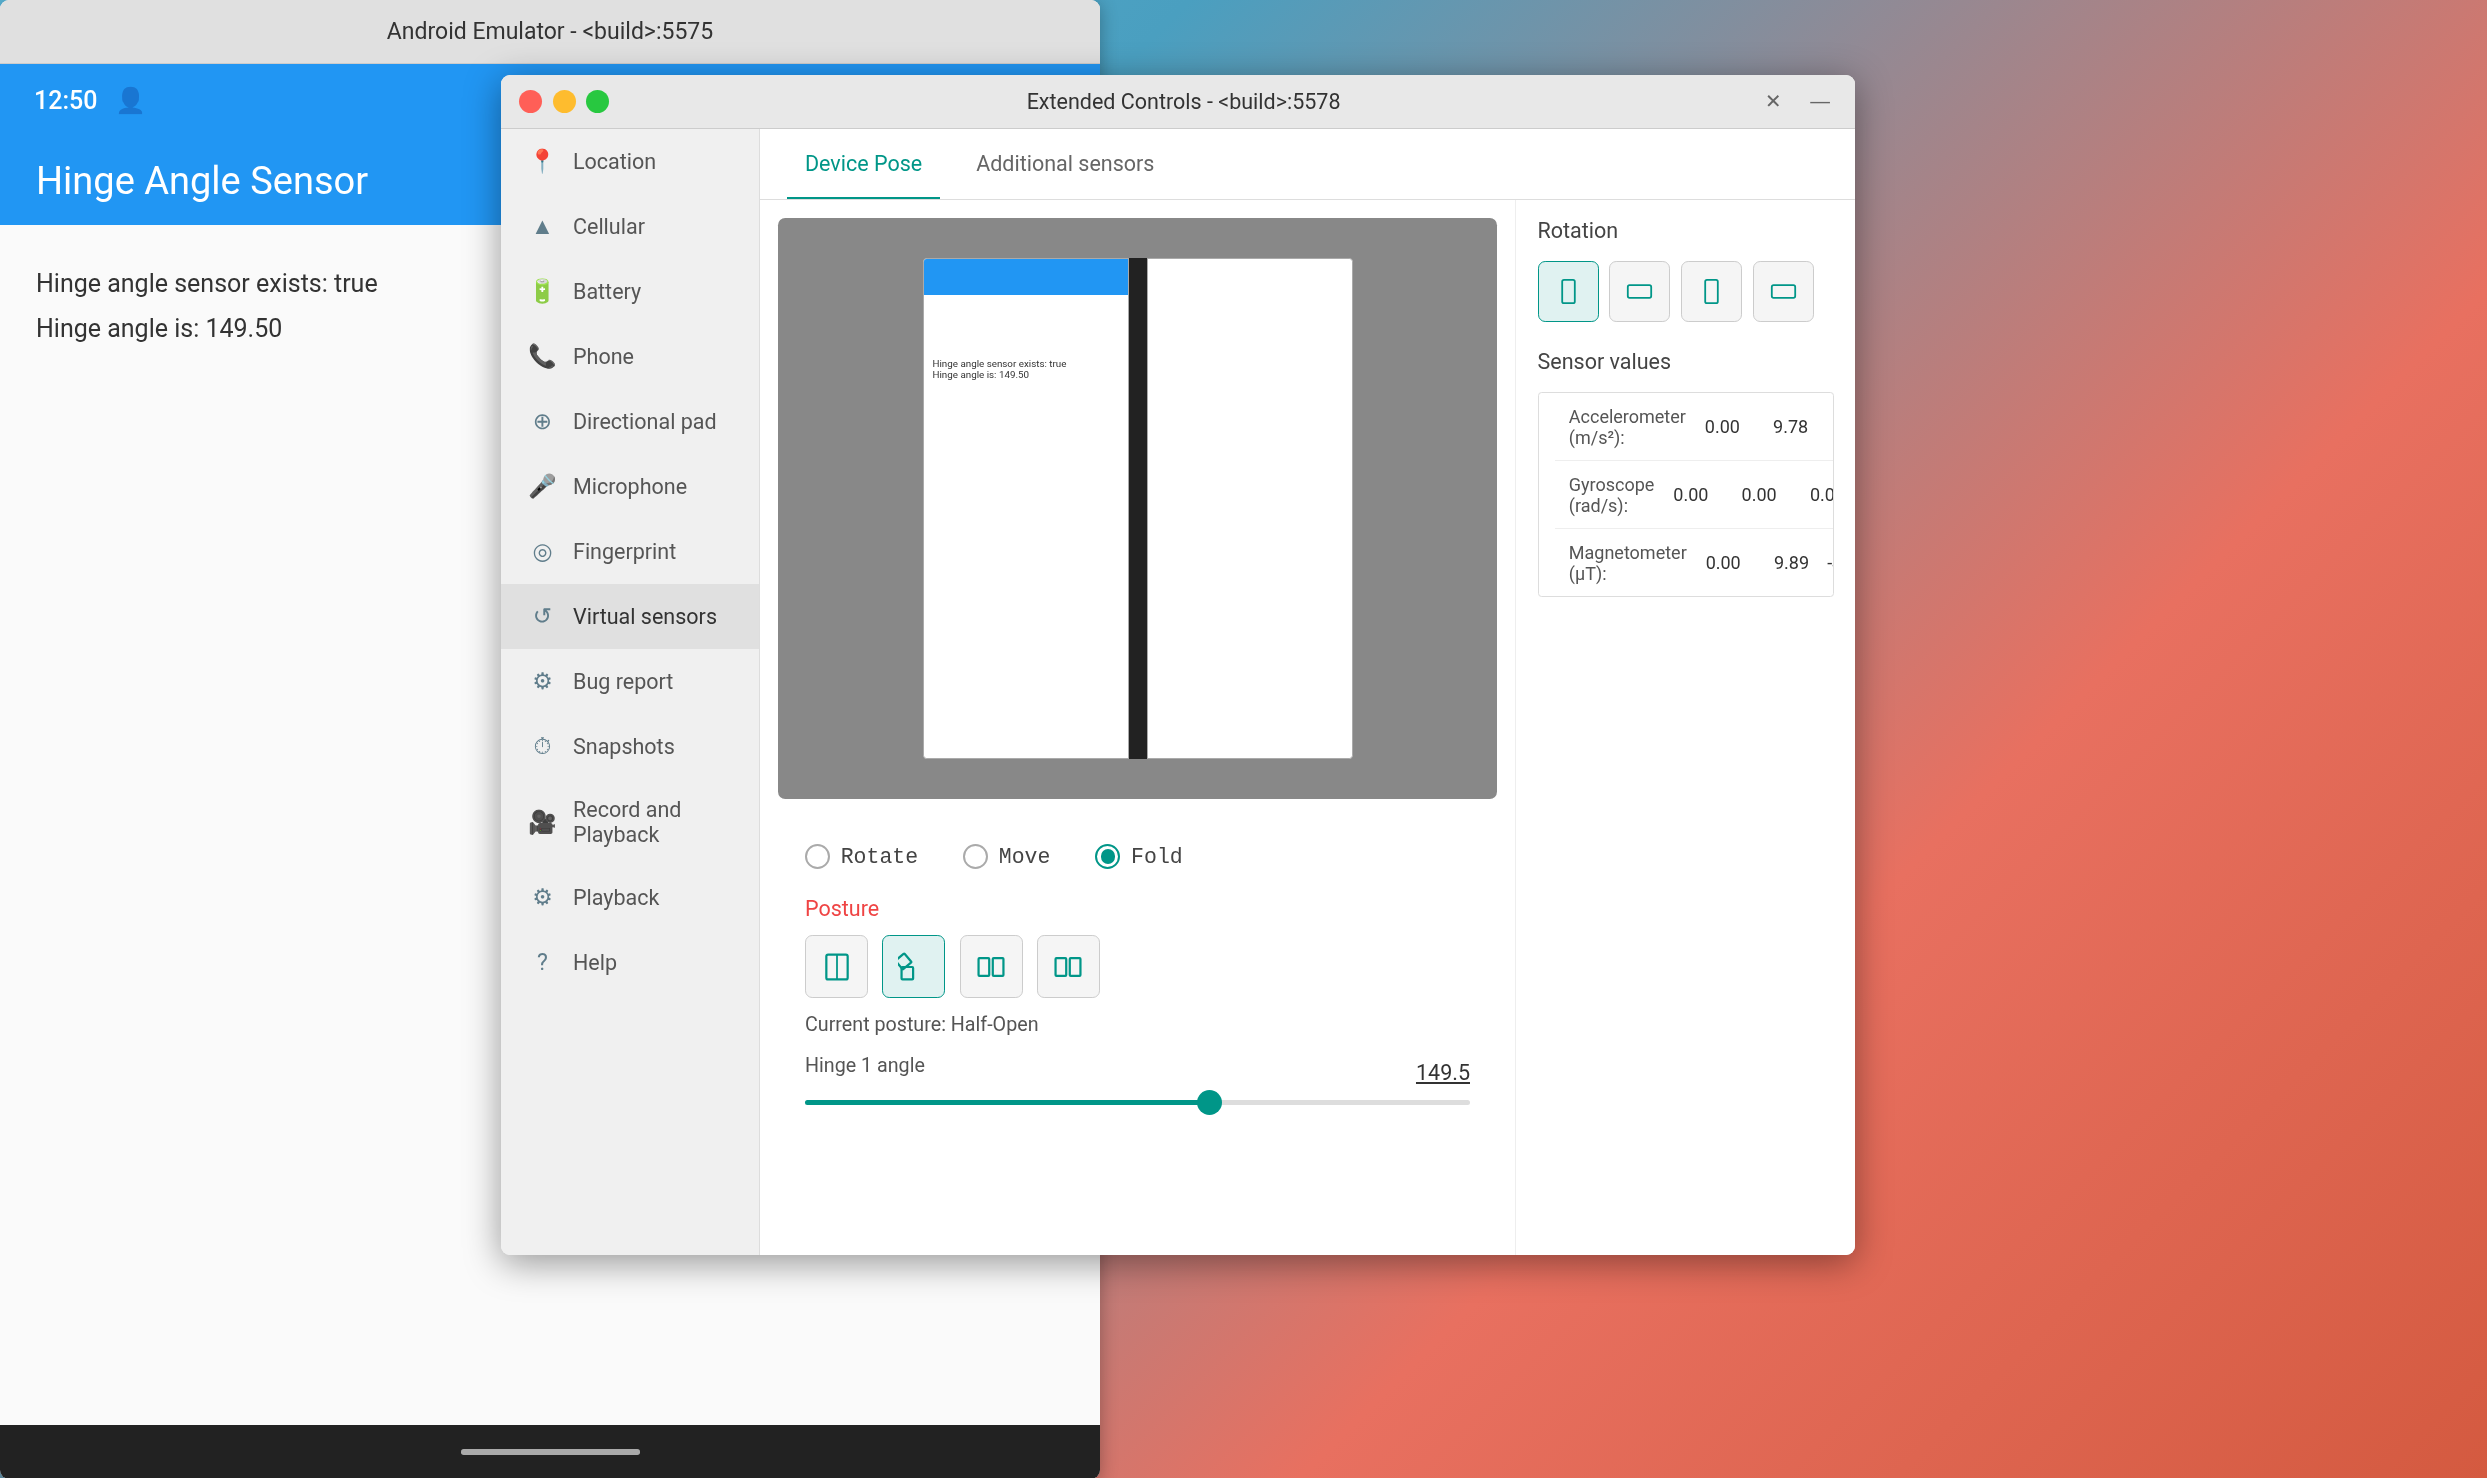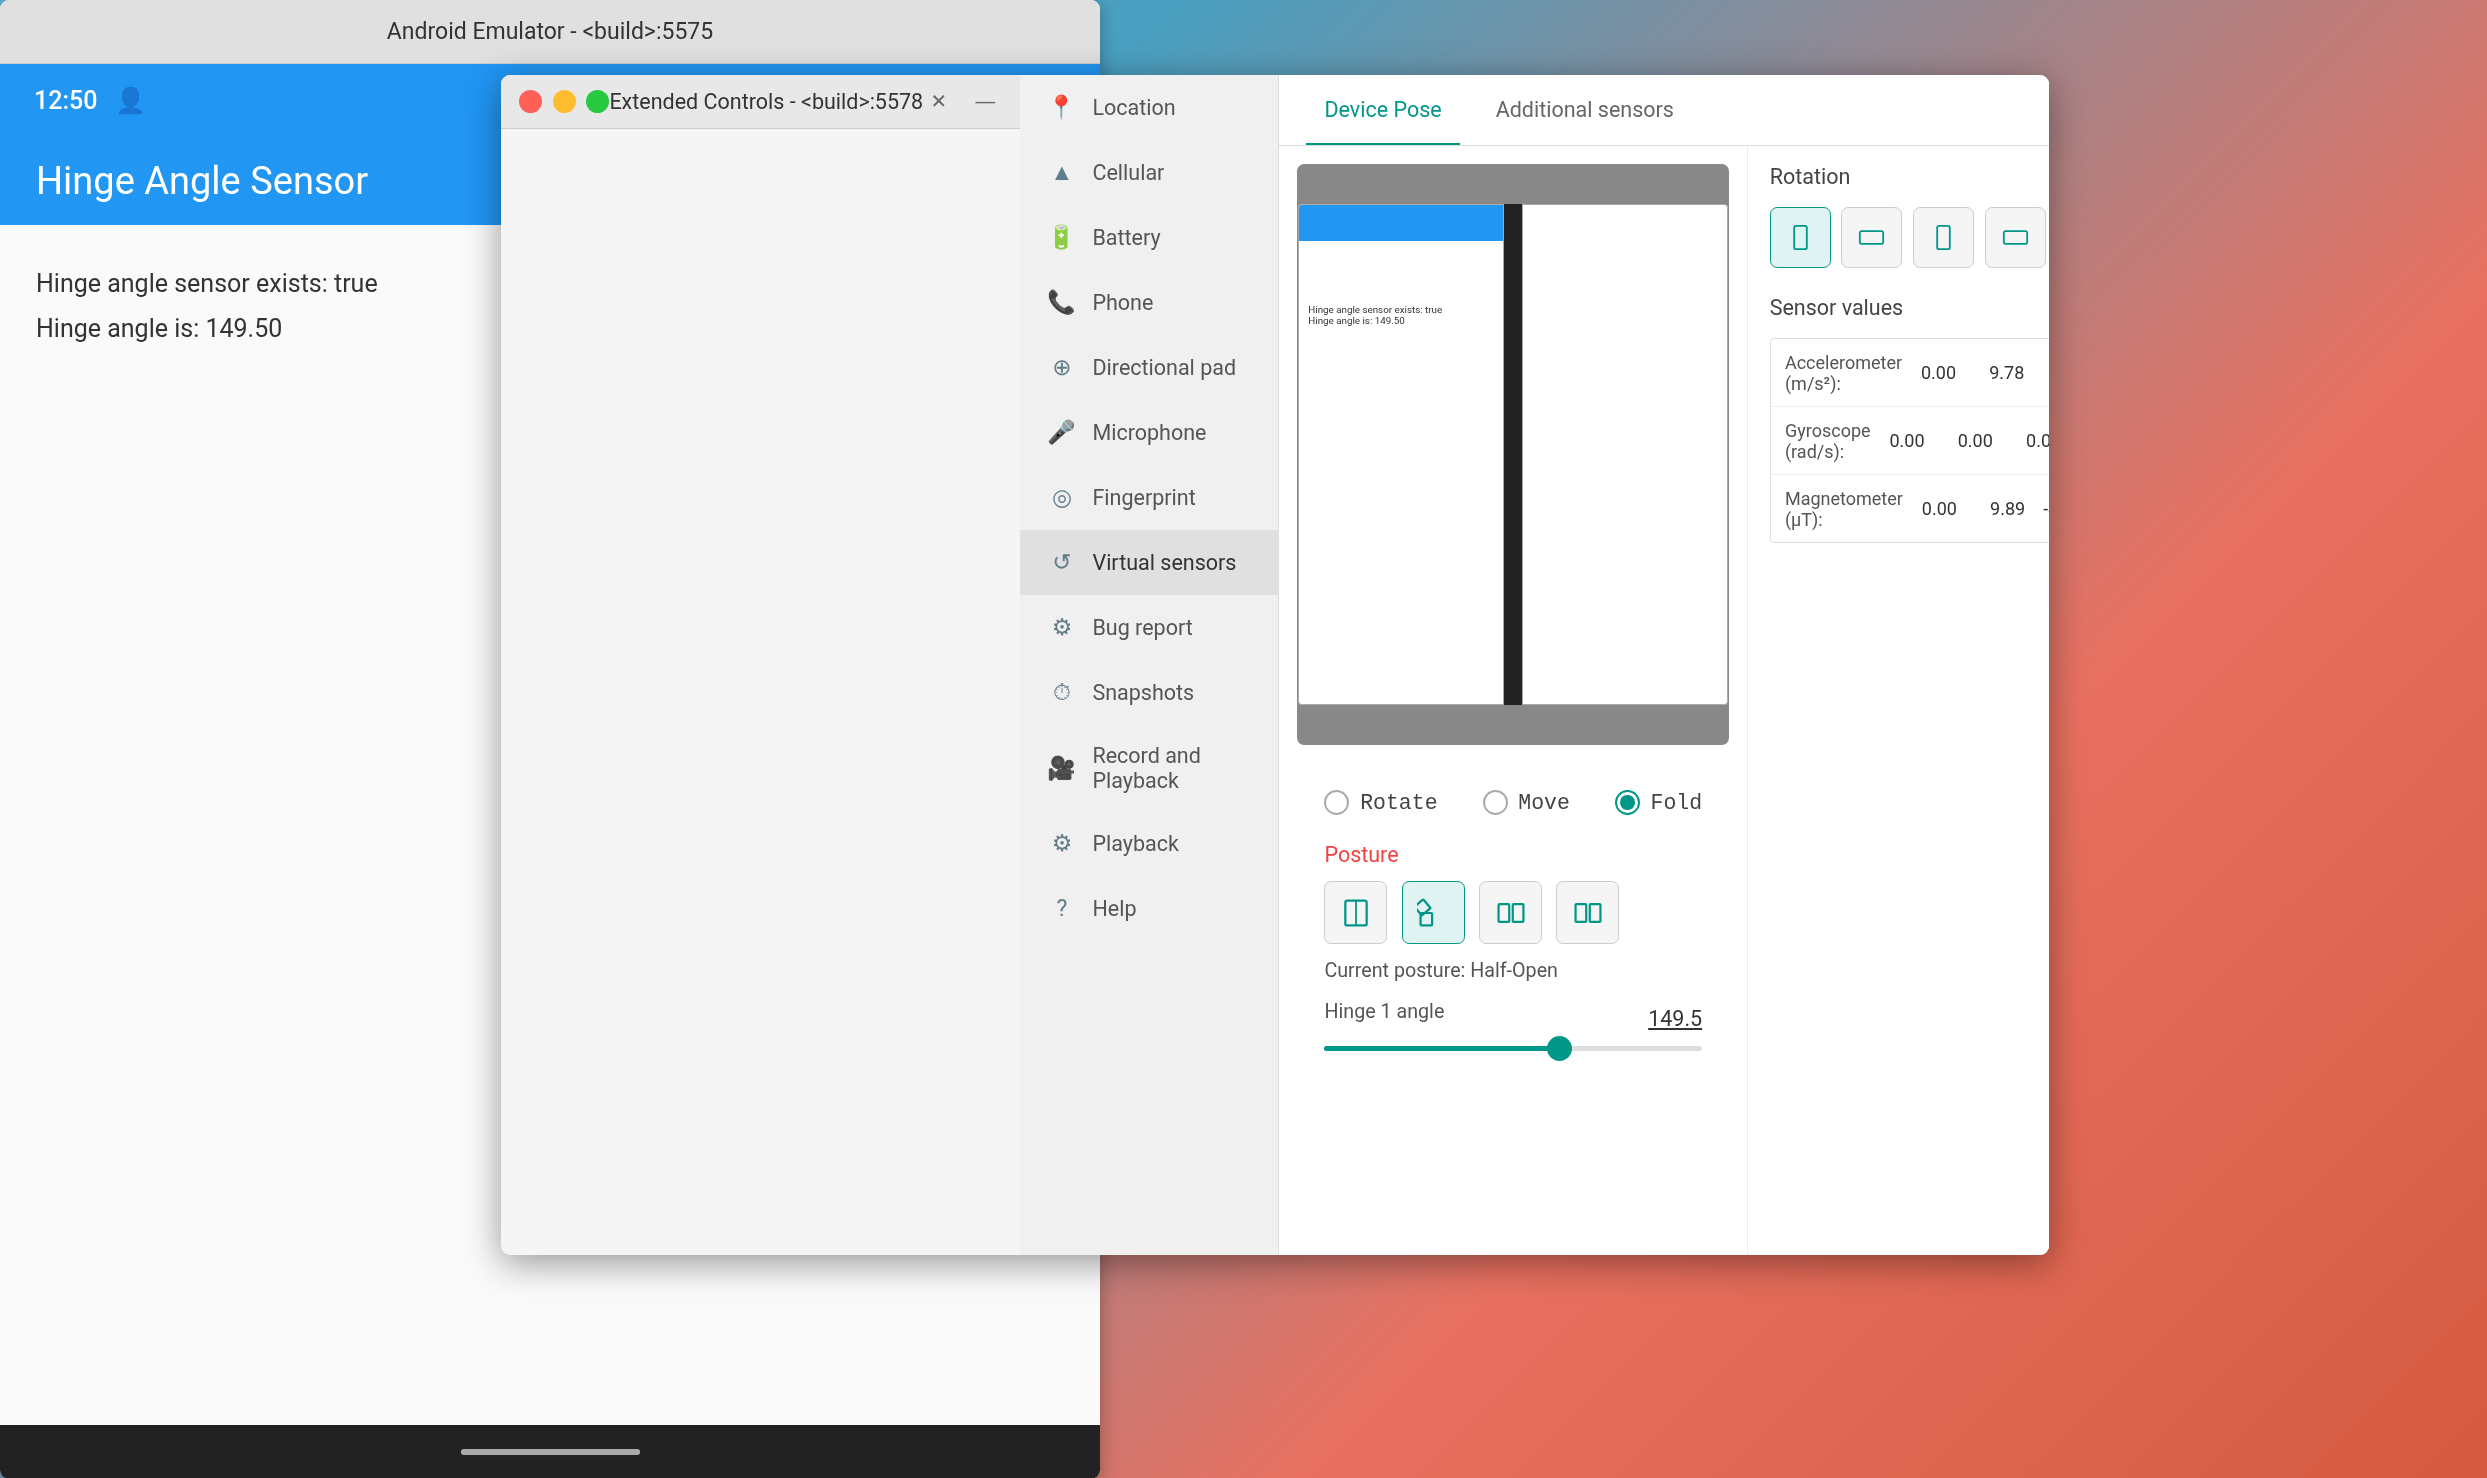--- a/index.html
+++ b/index.html
@@ -99,28 +99,28 @@
       height: 5.4px;
       background: #aaa;
       border-radius: 2.7px;
     }
 
     
     .extended-window {
       position: absolute;
       left: 501px;
       top: 75px;
-      width: 1548px;
+      width: 1354px;
       height: 1180px;
       background: #f5f5f5;
       border-radius: 9px;
       box-shadow: 0 7.2px 36px rgba(0,0,0,0.4);
       overflow: hidden;
       display: flex;
-      flex-direction: row;
+      flex-direction: column;
     }
 
     .ext-title-bar {
       background: #e8e8e8;
       height: 54px;
       display: flex;
       align-items: center;
       justify-content: space-between;
       padding: 0 18px;
       border-bottom: 0.9px solid #ccc;
@@ -468,20 +468,21 @@
     }
 
     .sensor-values-section {
     }
 
     .sensor-table {
       width: 100%;
       border: 0.9px solid #ddd;
       border-radius: 3.6px;
       overflow: hidden;
+      padding-left: 16px;
     }
 
     .sensor-row {
       display: flex;
       align-items: center;
       padding: 12.5px 14.3px;
       border-bottom: 0.9px solid #eee;
       font-size: 18px;
     }
 

